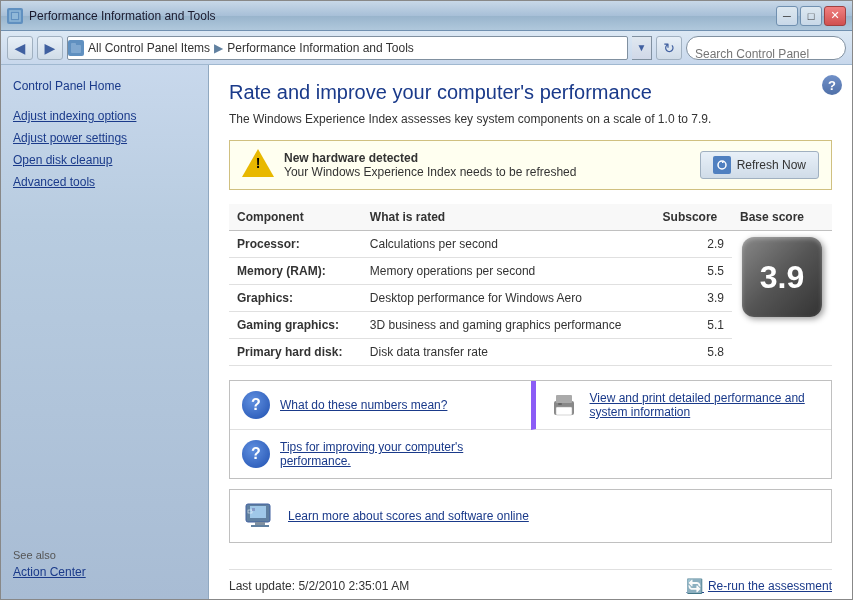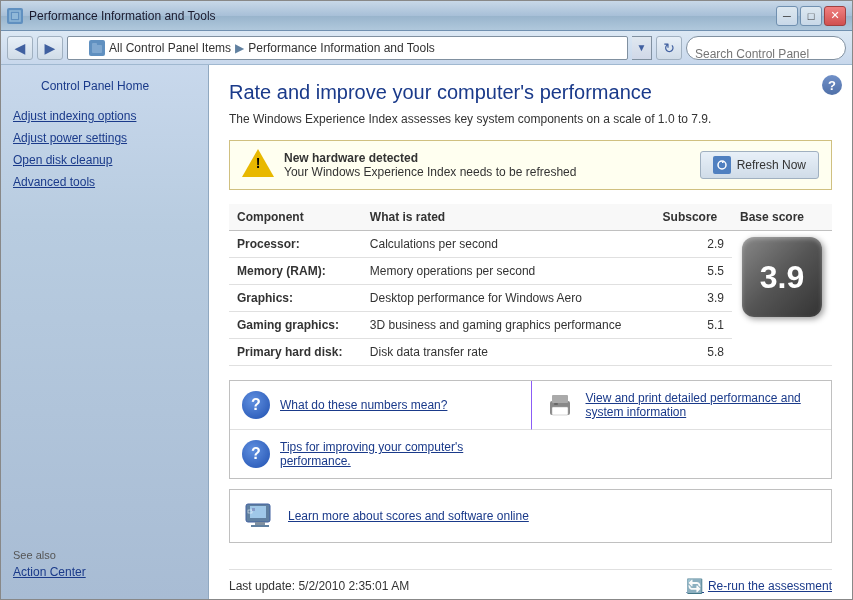--- a/index.html
+++ b/index.html
@@ -102,21 +102,21 @@
     }
 
     .address-path {
       flex: 1;
       height: 24px;
       background: white;
       border: 1px solid #8090a0;
       border-radius: 2px;
       display: flex;
       align-items: center;
-      padding: 0 21px;
+      padding: 0 0;
       font-size: 12px;
       color: #333;
     }
 
     .path-icon {
       width: 16px;
       height: 16px;
       margin-right: 4px;
       background: #6090c0;
       border-radius: 2px;
@@ -212,21 +212,20 @@
 
     .sidebar-home {
       padding: 4px 12px;
       color: #1a3a8a;
       cursor: pointer;
       font-size: 12px;
       text-decoration: none;
       font-weight: normal;
       display: block;
       margin-bottom: 8px;
-      margin-left: 28px;
     }
 
     .sidebar-link-icon {
       width: 16px;
       height: 16px;
       display: flex;
       align-items: center;
       justify-content: center;
     }
 
@@ -442,21 +441,21 @@
       gap: 10px;
       padding: 10px 12px;
       border-bottom: 1px solid #e0e0e0;
     }
 
     .link-item:last-child {
       border-bottom: none;
     }
 
     .link-item-right {
-      border-left: 1px solid #8b5cf6;
+      border-left: 5px solid #8b5cf6;
       align-items: flex-end;
     }
 
     .link-circle-icon {
       width: 28px;
       height: 28px;
       background: radial-gradient(circle at 40% 35%, #6090e0, #2050b0);
       border-radius: 50%;
       display: flex;
       align-items: center;

